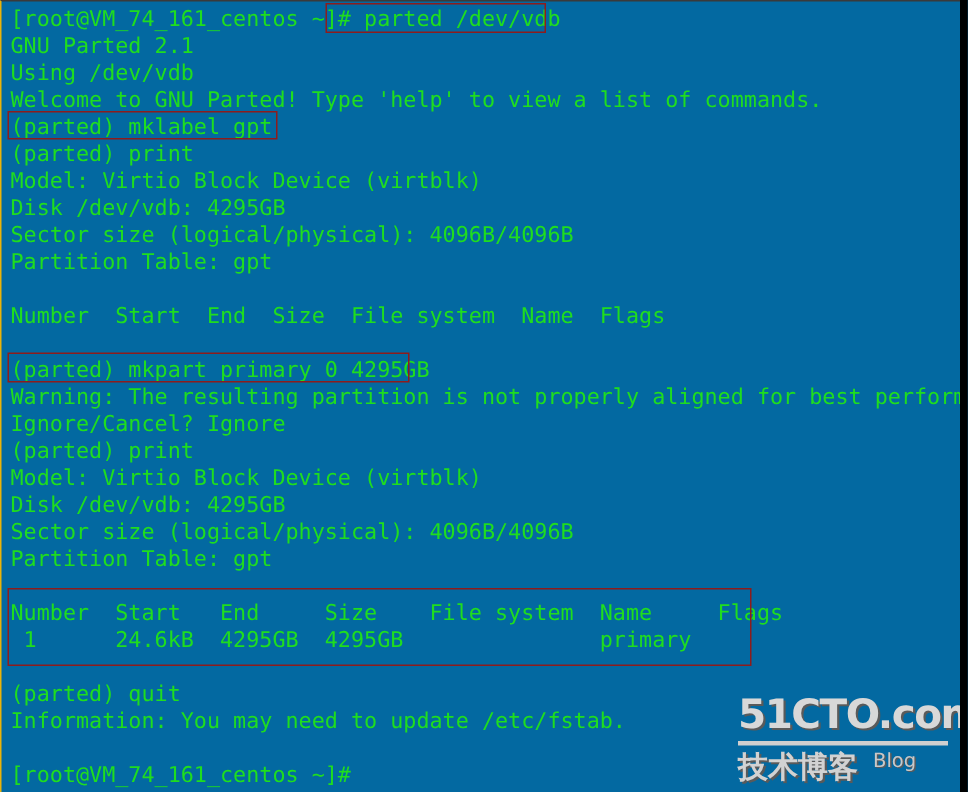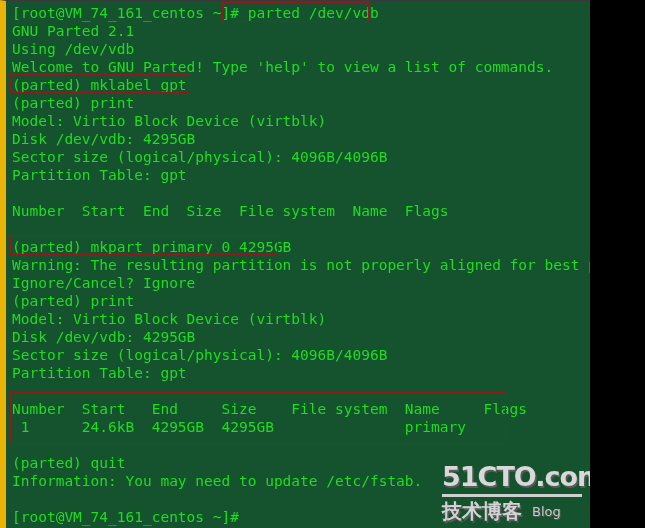--- a/index.html
+++ b/index.html
@@ -10,25 +10,25 @@
   }
   body {
     width: 645px;
     height: 528px;
     overflow: hidden;
     font-family: "DejaVu Sans Mono", "Liberation Mono", monospace;
   }
 
   #terminal {
     position: relative;
-    width: 590px;
+    width: 640px;
     height: 528px;
-    background: #14532d;
+    background: #0369a1;
     box-sizing: border-box;
-    border-left: 6px solid #eab308;
+    border-left: 1px solid #eab308;
     border-top: 1px solid #3a3a3a;
     overflow: hidden;
   }
 
   
   .screen {
     position: absolute;
     left: 0; top: 0;
     width: 645px;
     height: 528px;
@@ -74,21 +74,21 @@
     text-shadow: 1.5px 1.5px 0 #5a5a5a;
   }
   #watermark .wm-rule {
     height: 3px;
     background: #cfcfcf;
     margin: 2px 0 3px 0;
     width: 140px;
   }
   #watermark .wm-sub {
     display: flex;
-    align-items: center;
+    align-items: flex-start;
   }
   #watermark .wm-cn {
     font-family: "DejaVu Sans", "Liberation Sans", sans-serif;
     font-weight: bold;
     font-size: 20px;
     line-height: 22px;
     color: #d2d2d2;
     text-shadow: 1.5px 1.5px 0 #5a5a5a;
   }
   #watermark .wm-blog {

